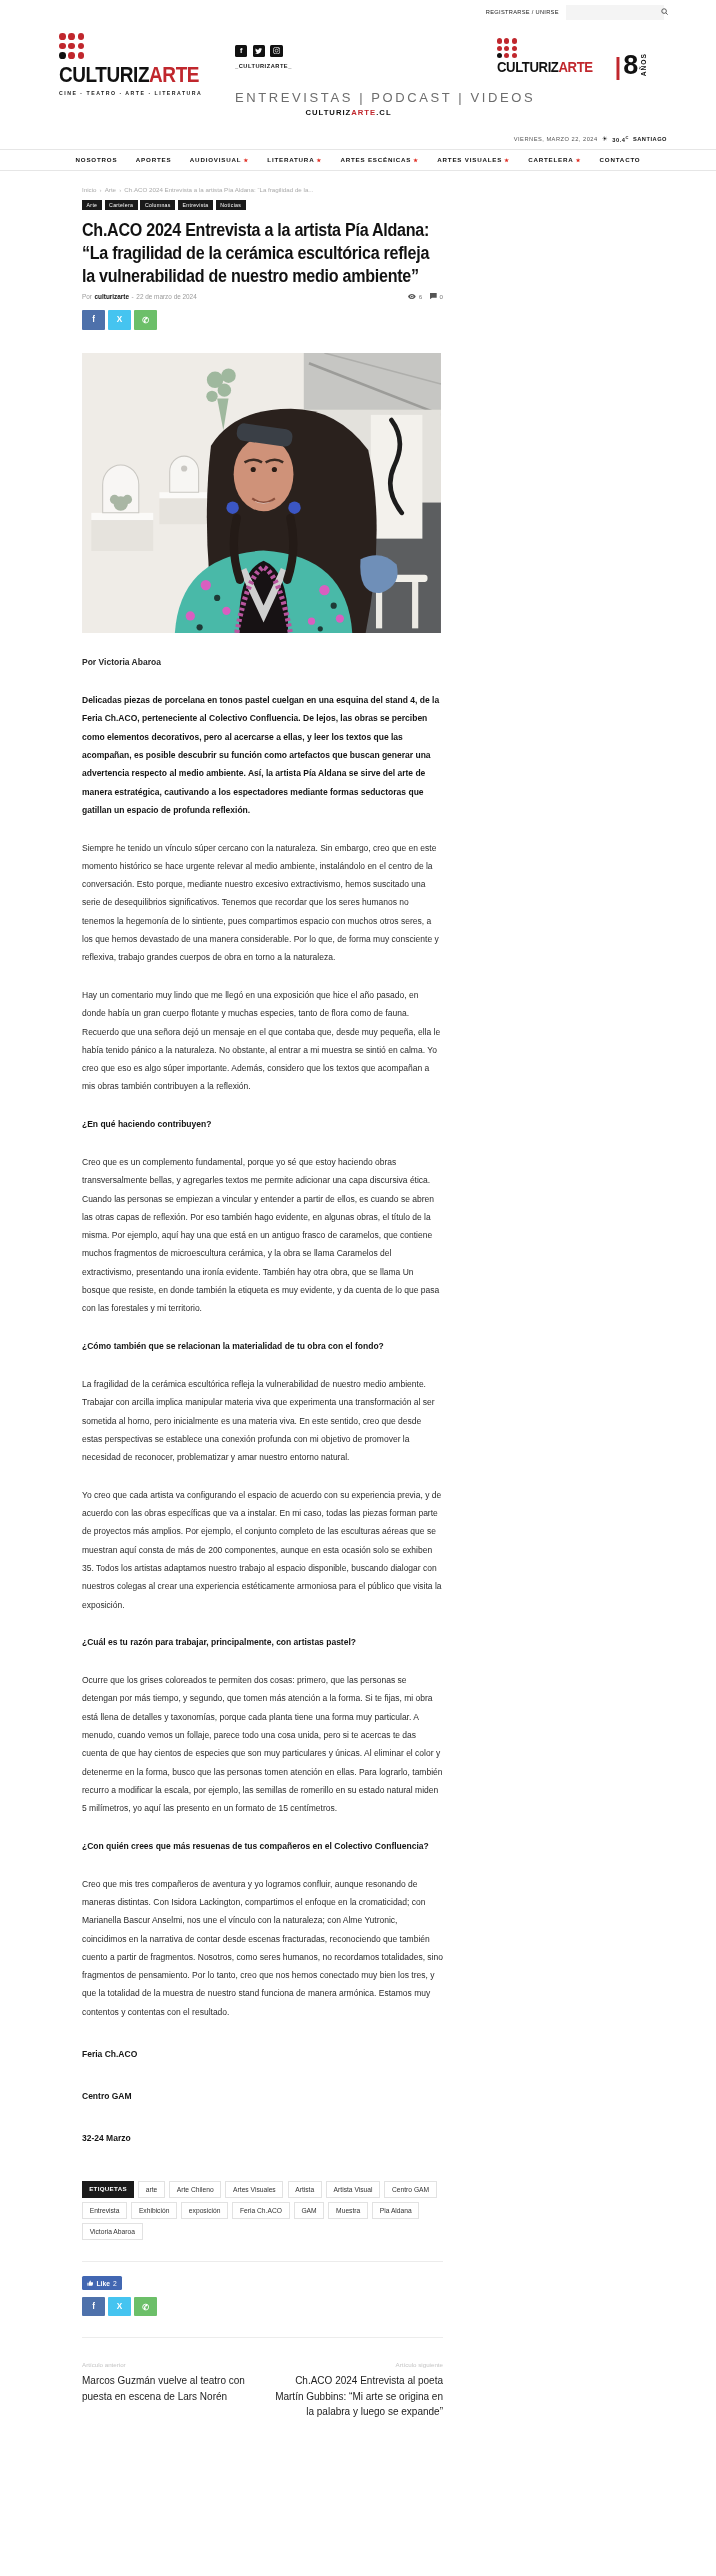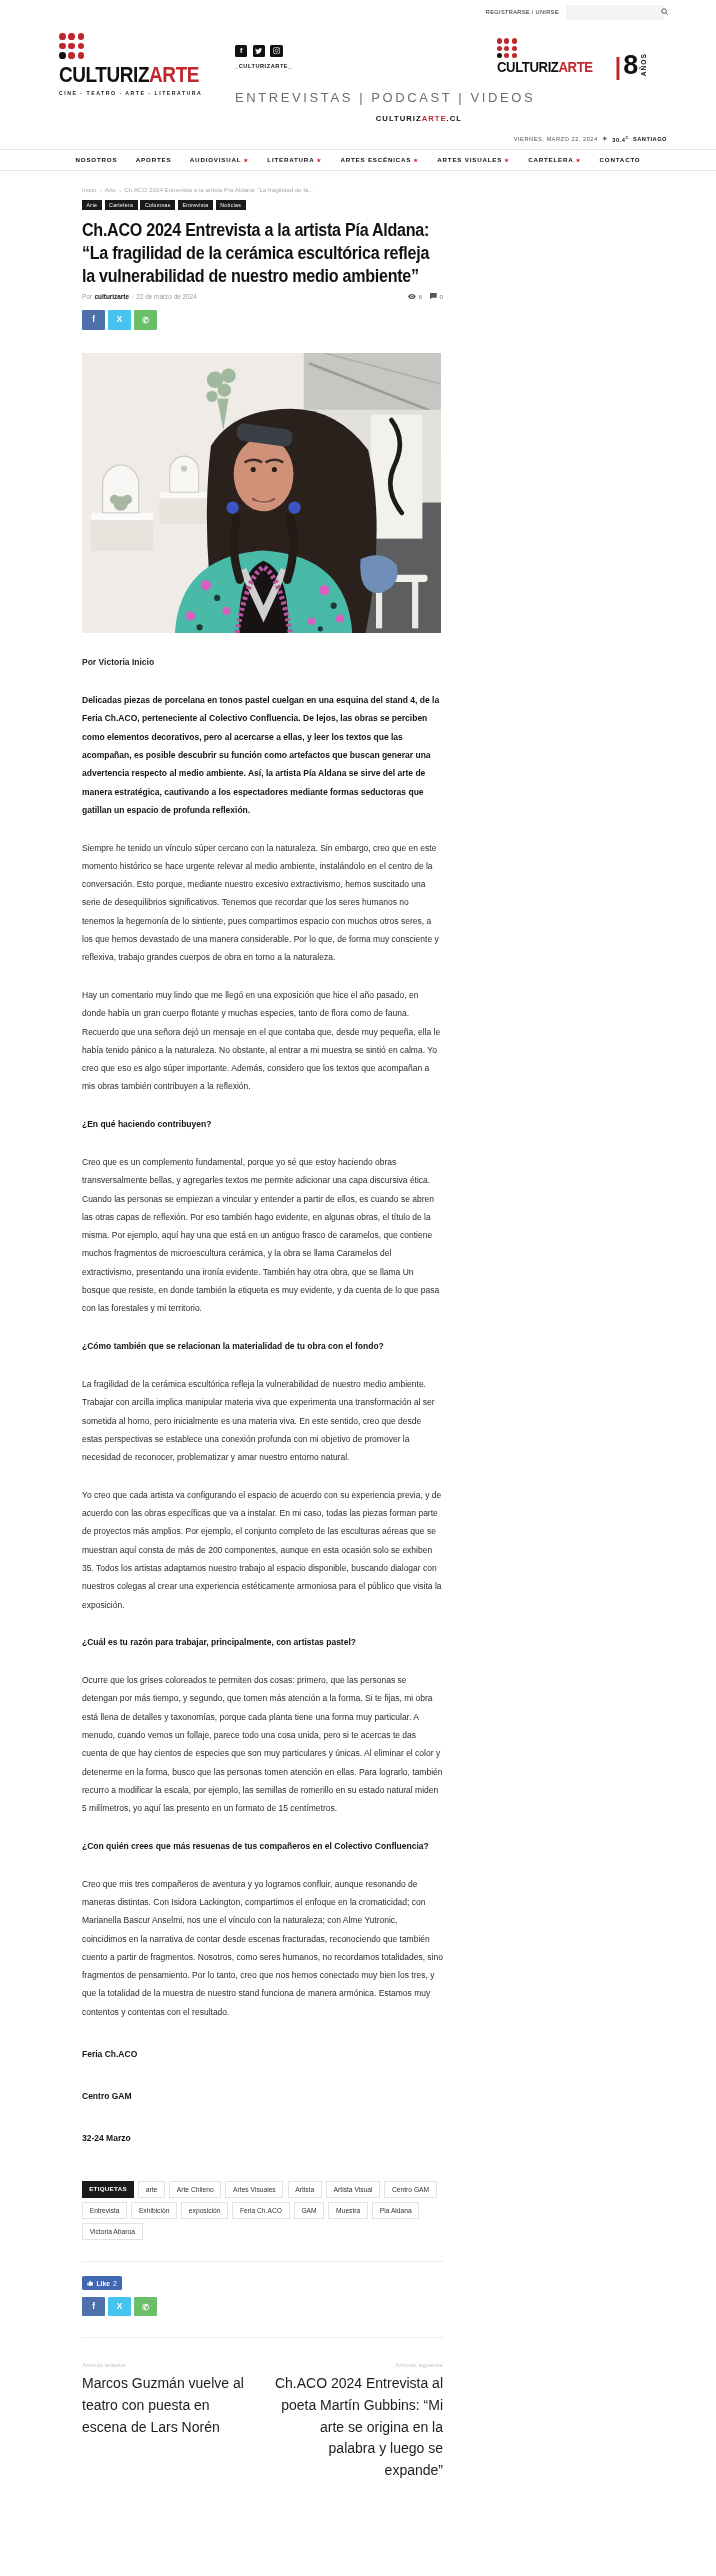--- a/index.html
+++ b/index.html
@@ -22,21 +22,21 @@
   .logo-left { position:absolute; left:59px; top:9.3px; }
   .logo-word { font-weight:bold; font-size:21.6px; letter-spacing:-0.5px; color:#111; margin-top:3.1px; transform:scaleX(.88); transform-origin:0 50%; white-space:nowrap; }
   .logo-word .accent { color:#c0272d; }
   .logo-tag { font-size:5.2px; letter-spacing:1.5px; color:#1a1a1a; font-weight:bold; margin-top:2.1px; white-space:nowrap; }
 
   .header-center { position:absolute; left:235px; top:20.6px; width:227px; }
   .social-row { display:flex; gap:5.2px; }
   .s-ico { width:12.4px; height:12.4px; background:#111; color:#fff; display:flex; align-items:center; justify-content:center; border-radius:1.5px; font-weight:bold; font-size:7.2px; cursor:pointer; }
   .handle { font-size:5.7px; font-weight:bold; letter-spacing:0.5px; margin-top:6.2px; color:#111; }
   .menu-line { margin-top:20.6px; font-size:13px; letter-spacing:2.6px; color:#6d6d6d; white-space:nowrap; }
-  .site-line { margin-top:9px; text-align:right; font-weight:bold; font-size:7.7px; letter-spacing:1px; color:#111; }
+  .site-line { margin-top:3px; text-align:center; font-weight:bold; font-size:7.7px; letter-spacing:1px; color:#111; }
   .site-line .accent { color:#c0272d; }
 
   .logo-right { position:absolute; left:497px; top:14.4px; display:flex; gap:5.2px; }
   .lr-text { display:flex; align-items:flex-end; gap:2.1px; }
   .lr-word { font-weight:bold; font-size:15.5px; letter-spacing:-0.5px; color:#111; transform:scaleX(.85); transform-origin:0 100%; white-space:nowrap; }
   .lr-word .accent { color:#c0272d; }
   .lr-bar { color:#c0272d; font-size:23px; font-weight:bold; line-height:.8; }
   .lr-eight { font-size:27px; font-weight:bold; color:#111; line-height:.8; }
   .lr-anos { writing-mode:vertical-rl; transform:rotate(180deg); font-size:6.7px; font-weight:bold; letter-spacing:1px; color:#111; }
   .dateline { position:absolute; right:49px; top:111px; display:flex; align-items:center; gap:4.1px; font-size:5.7px; letter-spacing:0.5px; color:#555; }
@@ -82,21 +82,21 @@
   .tag { border:0.5px solid #e2e2e2; color:#333; font-size:6.7px; padding:4.1px 6.7px; cursor:pointer; background:#fff; }
   hr.thin { border:0; border-top:0.5px solid #ececec; margin-top:20.6px; }
   .like-row { margin-top:14.4px; }
   .like-btn { display:inline-flex; align-items:center; gap:3.1px; background:#4267b2; color:#fff; border-radius:1.5px; font-size:6.7px; font-weight:bold; padding:3.1px 5.2px; cursor:pointer; }
   .like-btn .cnt { font-weight:normal; }
   .share-row2 { margin-top:7.2px; }
 
   .prevnext { margin-top:23px; display:flex; justify-content:space-between; }
   .pn { width:170px; }
   .pn-label { font-size:6.2px; color:#c4c4c4; }
-  .pn-title { margin-top:5.2px; font-size:14px; line-height:1.55; color:#1d1d1d; cursor:pointer; }
+  .pn-title { margin-top:5.2px; font-size:10px; line-height:1.55; color:#1d1d1d; cursor:pointer; }
   .pn.next { text-align:right; }
 </style>
 </head>
 <body>
 
 <div class="topbar">
   <div class="topbar-right">
     <span class="register">REGISTRARSE / UNIRSE</span>
     <div class="searchbox">
       <input type="text" style="">
@@ -343,21 +343,21 @@
 
       <rect x="560" y="430" width="110" height="14" rx="6" fill="#f1efe9"></rect>
       <rect x="570" y="444" width="12" height="90" fill="#eceae4"></rect>
         <rect x="640" y="444" width="12" height="90" fill="#eceae4"></rect>
       <path d="M540 400 q40 -20 70 10 q10 40 -30 55 q-45 5 -40 -65z" fill="#6f8fb8"></path>
     </svg>
   </div>
 
   <div class="article-body">
 
-  <p class="p byauthor">Por Victoria Inicio</p>
+  <p class="p byauthor">Por Victoria Abaroa</p>
       <p class="p lead">Delicadas piezas de porcelana en tonos pastel cuelgan en una esquina del stand 4, de la Feria Ch.ACO, perteneciente al Colectivo Confluencia. De lejos, las obras se perciben como elementos decorativos, pero al acercarse a ellas, y leer los textos que las acompañan, es posible descubrir su función como artefactos que buscan generar una advertencia respecto al medio ambiente. Así, la artista Pía Aldana se sirve del arte de manera estratégica, cautivando a los espectadores mediante formas seductoras que gatillan un espacio de profunda reflexión.</p>
       <p class="p answer">Siempre he tenido un vínculo súper cercano con la naturaleza. Sin embargo, creo que en este momento histórico se hace urgente relevar al medio ambiente, instalándolo en el centro de la conversación. Esto porque, mediante nuestro excesivo extractivismo, hemos suscitado una serie de desequilibrios significativos. Tenemos que recordar que los seres humanos no tenemos la hegemonía de lo sintiente, pues compartimos espacio con muchos otros seres, a los que hemos devastado de una manera considerable. Por lo que, de forma muy consciente y reflexiva, trabajo grandes cuerpos de obra en torno a la naturaleza.</p>
       <p class="p answer">Hay un comentario muy lindo que me llegó en una exposición que hice el año pasado, en donde había un gran cuerpo flotante y muchas especies, tanto de flora como de fauna. Recuerdo que una señora dejó un mensaje en el que contaba que, desde muy pequeña, ella le había tenido pánico a la naturaleza. No obstante, al entrar a mi muestra se sintió en calma. Yo creo que eso es algo súper importante. Además, considero que los textos que acompañan a mis obras también contribuyen a la reflexión.</p>
       <p class="p question">¿En qué haciendo contribuyen?</p>
       <p class="p answer">Creo que es un complemento fundamental, porque yo sé que estoy haciendo obras transversalmente bellas, y agregarles textos me permite adicionar una capa discursiva ética. Cuando las personas se empiezan a vincular y entender a partir de ellos, es cuando se abren las otras capas de reflexión. Por eso también hago evidente, en algunas obras, el título de la misma. Por ejemplo, aquí hay una que está en un antiguo frasco de caramelos, que contiene muchos fragmentos de microescultura cerámica, y la obra se llama Caramelos del extractivismo, presentando una ironía evidente. También hay otra obra, que se llama Un bosque que resiste, en donde también la etiqueta es muy evidente, y da cuenta de lo que pasa con las forestales y mi territorio.</p>
       <p class="p question">¿Cómo también que se relacionan la materialidad de tu obra con el fondo?</p>
       <p class="p answer">La fragilidad de la cerámica escultórica refleja la vulnerabilidad de nuestro medio ambiente. Trabajar con arcilla implica manipular materia viva que experimenta una transformación al ser sometida al horno, pero inicialmente es una materia viva. En este sentido, creo que desde estas perspectivas se establece una conexión profunda con mi objetivo de promover la necesidad de reconocer, problematizar y amar nuestro entorno natural.</p>
       <p class="p answer">Yo creo que cada artista va configurando el espacio de acuerdo con su experiencia previa, y de acuerdo con las obras específicas que va a instalar. En mi caso, todas las piezas forman parte de proyectos más amplios. Por ejemplo, el conjunto completo de las esculturas aéreas que se muestran aquí consta de más de 200 componentes, aunque en esta ocasión solo se exhiben 35. Todos los artistas adaptamos nuestro trabajo al espacio disponible, buscando dialogar con nuestros colegas al crear una experiencia estéticamente armoniosa para el público que visita la exposición.</p>
       <p class="p question">¿Cuál es tu razón para trabajar, principalmente, con artistas pastel?</p>
       <p class="p answer">Ocurre que los grises coloreados te permiten dos cosas: primero, que las personas se detengan por más tiempo, y segundo, que tomen más atención a la forma. Si te fijas, mi obra está llena de detalles y taxonomías, porque cada planta tiene una forma muy particular. A menudo, cuando vemos un follaje, parece todo una cosa unida, pero si te acercas te das cuenta de que hay cientos de especies que son muy particulares y únicas. Al eliminar el color y detenerme en la forma, busco que las personas tomen atención en ellas. Para lograrlo, también recurro a modificar la escala, por ejemplo, las semillas de romerillo en su estado natural miden 5 milímetros, yo aquí las presento en un formato de 15 centímetros.</p>

